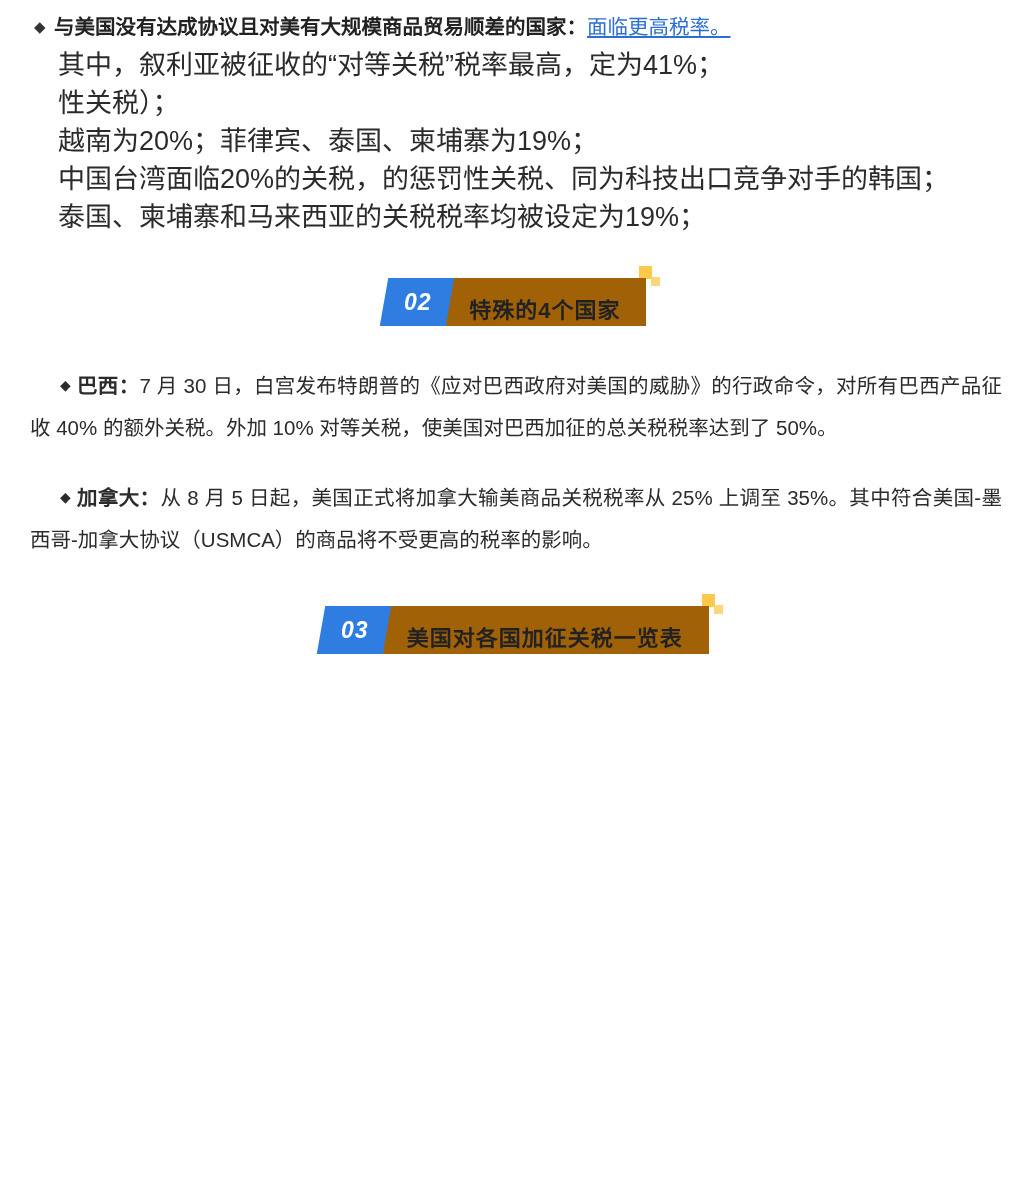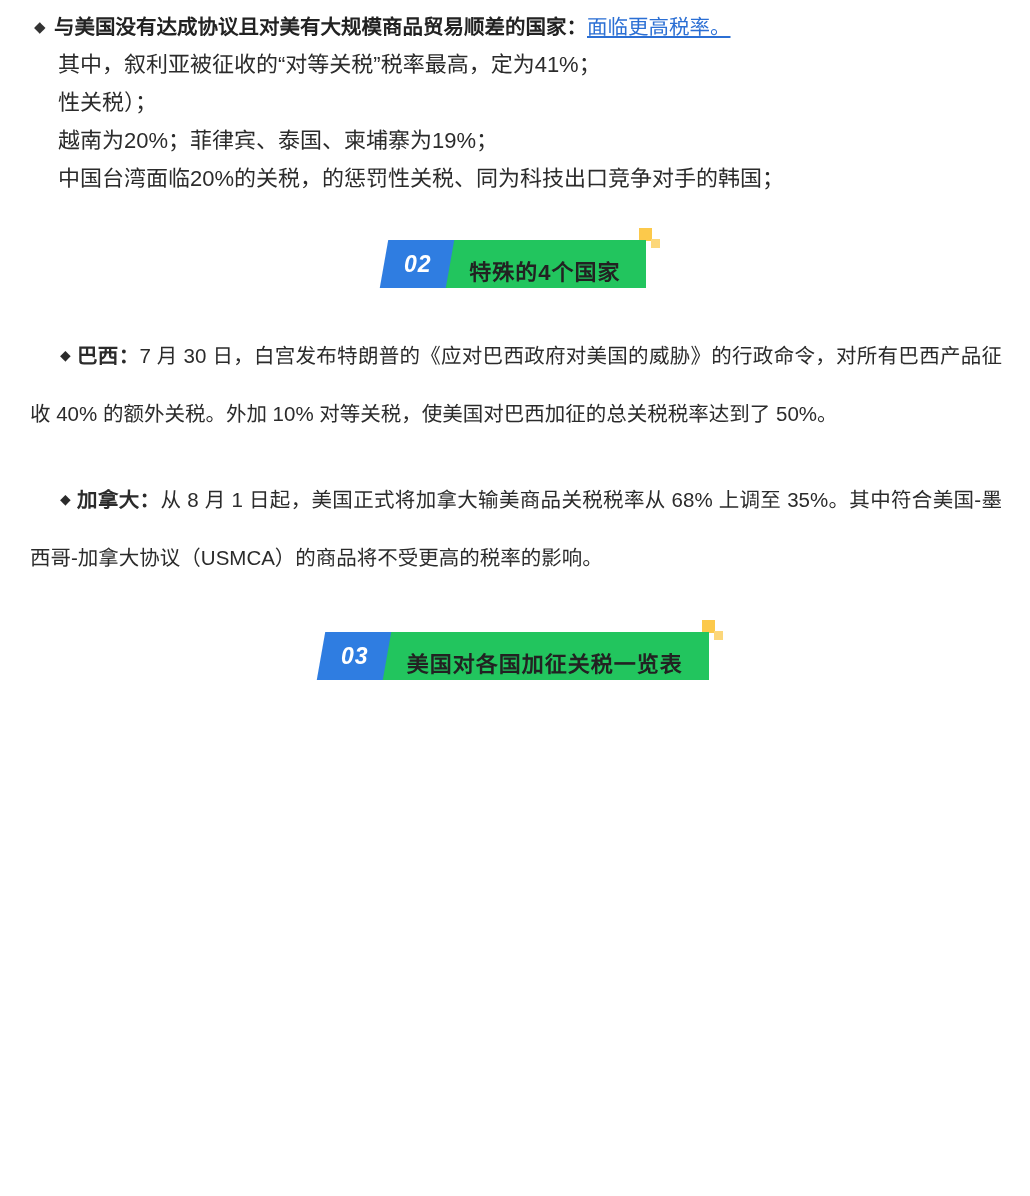--- a/index.html
+++ b/index.html
@@ -33,21 +33,21 @@
     line-height: 38px;
     color: #333;
   }
   .link-blue {
     color: #2b6fd4;
     font-weight: normal;
     text-decoration: underline;
   }
   .indent-line {
     padding-left: 30px;
-    font-size: 22px;
+    font-size: 27px;
     line-height: 38px;
     color: #2b2b2b;
   }
 
   
   .section-badge-wrap {
     position: relative;
     display: flex;
     justify-content: center;
     margin: 42px 0 40px 0;
@@ -68,21 +68,21 @@
     display: flex;
     align-items: center;
     justify-content: center;
     padding: 0 18px 0 20px;
     transform: skewX(-10deg);
     position: relative;
     z-index: 3;
   }
   .badge-num span { transform: skewX(10deg); display: block; }
   .badge-title {
-    background: #22c55e;
+    background: #a16207;
     color: #222222;
     font-size: 22px;
     font-weight: bold;
     display: flex;
     align-items: center;
     padding: 12px 26px 0 34px;
     margin-left: -14px;
     position: relative;
     z-index: 2;
     letter-spacing: 1px;
@@ -102,21 +102,21 @@
     height: 9px;
     background: #fcd77a;
     top: -1px;
     right: -14px;
     z-index: 1;
   }
 
   
   .country-para {
     font-size: 20.5px;
-    line-height: 56px;
+    line-height: 40px;
     color: #2b2b2b;
     text-align: justify;
     text-justify: inter-ideograph;
     margin: 0 0 30px 0;
     padding-left: 2px;
   }
   .country-para .lead {
     font-weight: bold;
   }
   .country-para .diamond {
@@ -137,41 +137,42 @@
   <div>
 
     <div class="bullet-line">
       <span class="diamond">◆</span><span>与美国没有达成协议且对美有大规模商品贸易顺差的国家：</span><span class="link-blue">面临更高税率。</span>
     </div>
 
     <div class="indent-line">其中，叙利亚被征收的“对等关税”税率最高，定为41%；</div>
     <div class="indent-line">性关税）；</div>
     <div class="indent-line">越南为20%；菲律宾、泰国、柬埔寨为19%；</div>
     <div class="indent-line">中国台湾面临20%的关税，的惩罚性关税、同为科技出口竞争对手的韩国；</div>
+    <div class="indent-line">泰国、柬埔寨和马来西亚的关税税率均被设定为19%；</div>
   </div>
 
   <div class="section-badge-wrap">
     <div class="badge-inner">
       <div class="badge-deco"></div>
       <div class="badge-deco2"></div>
       <div class="badge-num">
         <span>02</span>
       </div>
       <div class="badge-title">特殊的4个国家</div>
     </div>
   </div>
 
   <div>
 
     <p class="country-para">
       <span class="first-indent"></span><span class="lead"><span class="diamond">◆</span></span><span class="lead">巴西：</span><span>7 月 30 日，白宫发布特朗普的《应对巴西政府对美国的威胁》的行政命令，对所有巴西产品征收 40% 的额外关税。外加 10% 对等关税，使美国对巴西加征的总关税税率达到了 50%。</span>
     </p>
 
     <p class="country-para">
-      <span class="first-indent"></span><span class="lead"><span class="diamond">◆</span></span><span class="lead">加拿大：</span><span>从 8 月 1 日起，美国正式将加拿大输美商品关税税率从 68% 上调至 35%。其中符合美国-墨西哥-加拿大协议（USMCA）的商品将不受更高的税率的影响。</span>
+      <span class="first-indent"></span><span class="lead"><span class="diamond">◆</span></span><span class="lead">加拿大：</span><span>从 8 月 5 日起，美国正式将加拿大输美商品关税税率从 25% 上调至 35%。其中符合美国-墨西哥-加拿大协议（USMCA）的商品将不受更高的税率的影响。</span>
     </p>
 
 
   </div>
 
   <div class="section-badge-wrap" style="margin-top:46px;margin-bottom:10px;">
     <div class="badge-inner">
       <div class="badge-deco"></div>
       <div class="badge-deco2"></div>
       <div class="badge-num">

